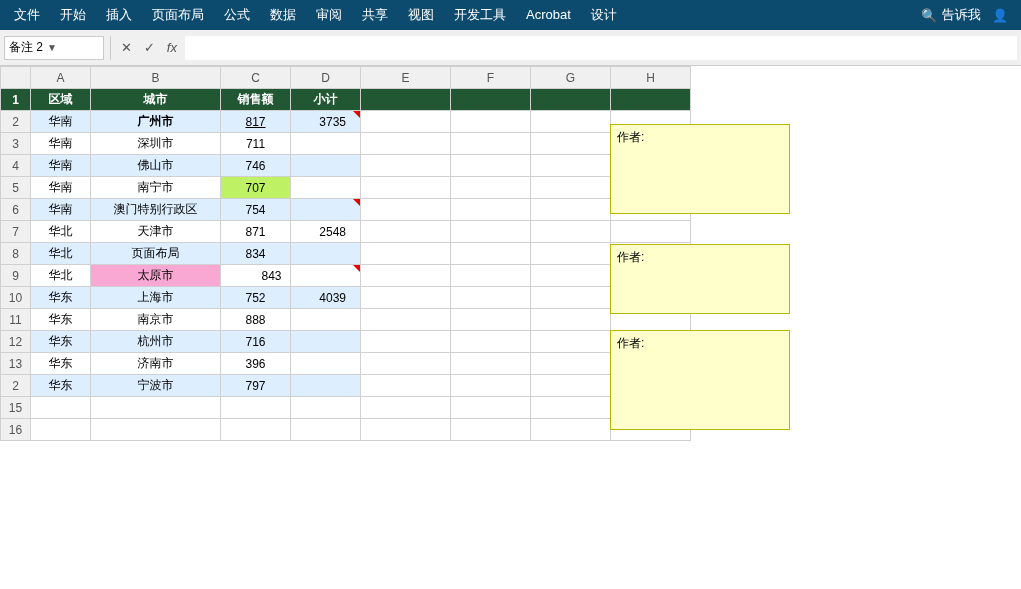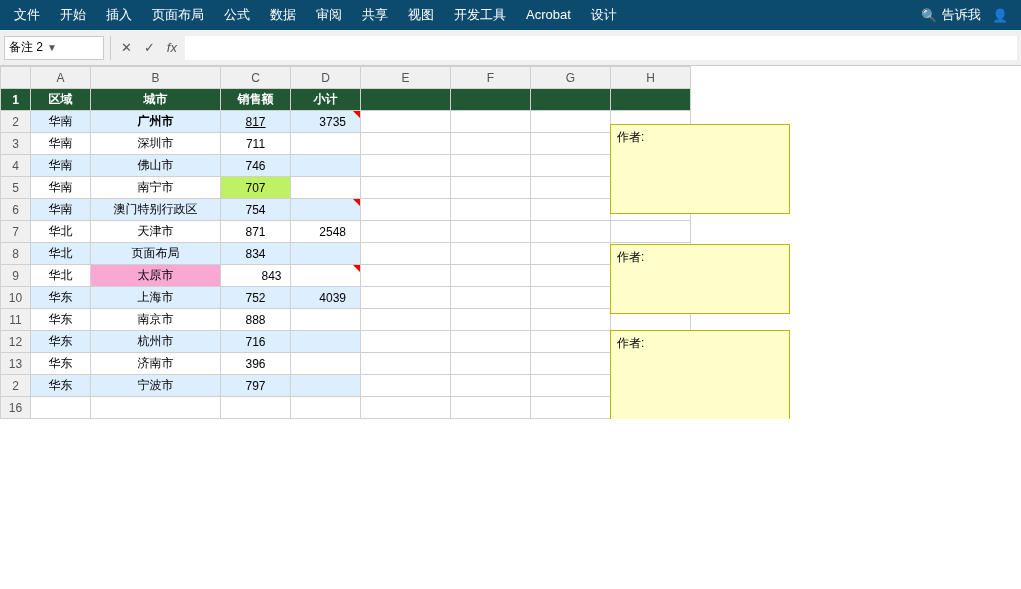--- a/index.html
+++ b/index.html
@@ -386,20 +386,31 @@
         <td class="cell data-cell" style="background:#ddeeff;">华东</td>
         <td class="cell data-cell" style="background:#ddeeff;">宁波市</td>
         <td class="cell data-cell" style="background:#ddeeff;margin-top:17px;">797</td>
         <td class="cell data-cell" style="background:#ddeeff;"></td>
         <td class="cell"></td>
         <td class="cell"></td>
         <td class="cell"></td>
         <td class="cell"></td>
       </tr>
 
+      <tr>
+        <td class="row-num">15</td>
+        <td class="cell"></td>
+        <td class="cell"></td>
+        <td class="cell"></td>
+        <td class="cell"></td>
+        <td class="cell"></td>
+        <td class="cell"></td>
+        <td class="cell"></td>
+        <td class="cell"></td>
+      </tr>
 
       <tr>
         <td class="row-num">16</td>
         <td class="cell"></td>
         <td class="cell"></td>
         <td class="cell"></td>
         <td class="cell"></td>
         <td class="cell"></td>
         <td class="cell"></td>
         <td class="cell"></td>

